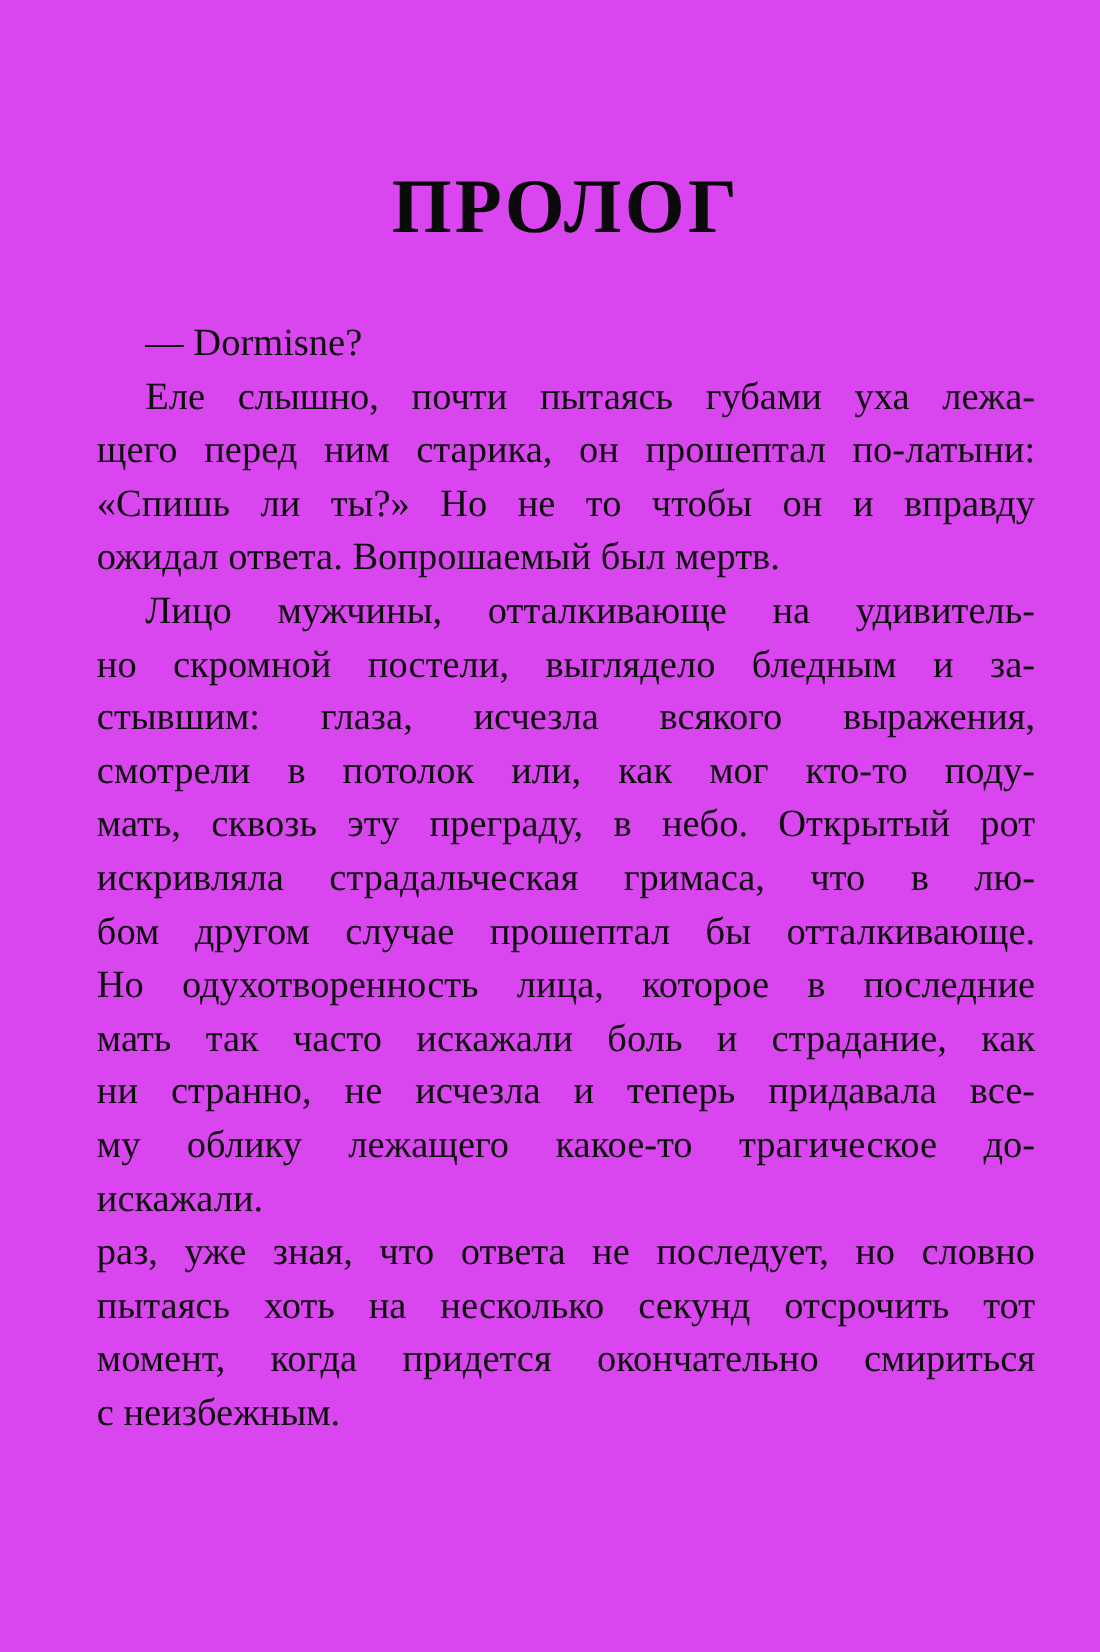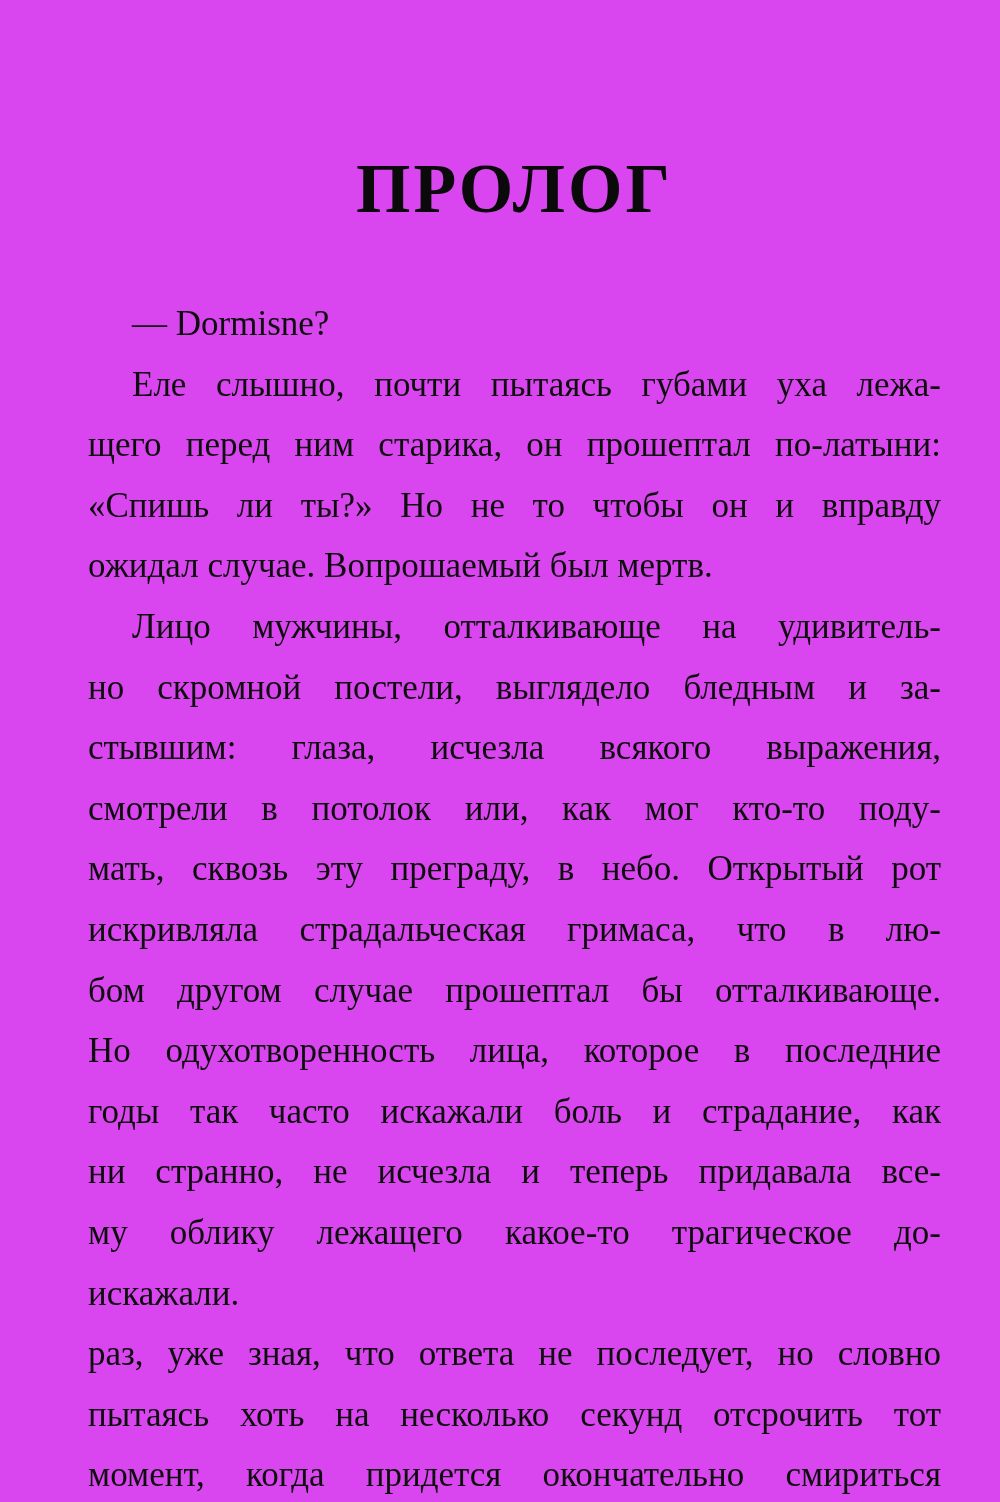--- a/index.html
+++ b/index.html
@@ -36,50 +36,49 @@
     width: 853px;
     font-size: 35px;
     line-height: 48.6px;
     color: #0e0e0e;
   }
   .line {
     display: block;
     height: 48.6px;
     white-space: pre-wrap;
     text-align: left;
-    margin-top: 12px;
   }
   .line.justify {
     text-align: justify;
     text-align-last: justify;
   }
   .line.indent {
     text-indent: 44px;
   }
 </style>
 </head>
 <body>
 
 <div class="page">
   <div class="chapter-title">ПРОЛОГ</div>
   <div class="body-text">
       <div class="line indent">— Dormisne?</div>
       <div class="line justify indent">Еле слышно, почти пытаясь губами уха лежа-</div>
       <div class="line justify">щего перед ним старика, он прошептал по-латыни:</div>
       <div class="line justify">«Спишь ли ты?» Но не то чтобы он и вправду</div>
-      <div class="line">ожидал случае. Вопрошаемый был мертв.</div>
+      <div class="line">ожидал ответа. Вопрошаемый был мертв.</div>
       <div class="line justify indent">Лицо мужчины, отталкивающе на удивитель-</div>
       <div class="line justify">но скромной постели, выглядело бледным и за-</div>
       <div class="line justify">стывшим: глаза, исчезла всякого выражения,</div>
       <div class="line justify">смотрели в потолок или, как мог кто-то поду-</div>
       <div class="line justify">мать, сквозь эту преграду, в небо. Открытый рот</div>
       <div class="line justify">искривляла страдальческая гримаса, что в лю-</div>
       <div class="line justify">бом другом случае прошептал бы отталкивающе.</div>
       <div class="line justify">Но одухотворенность лица, которое в последние</div>
-      <div class="line justify">годы так часто искажали боль и страдание, как</div>
+      <div class="line justify">мать так часто искажали боль и страдание, как</div>
       <div class="line justify">ни странно, не исчезла и теперь придавала все-</div>
       <div class="line justify">му облику лежащего какое-то трагическое до-</div>
       <div class="line">искажали.</div>
       <div class="line justify">раз, уже зная, что ответа не последует, но словно</div>
       <div class="line justify">пытаясь хоть на несколько секунд отсрочить тот</div>
       <div class="line justify">момент, когда придется окончательно смириться</div>
       <div class="line">с неизбежным.</div>
     </div>
 </div>
 

